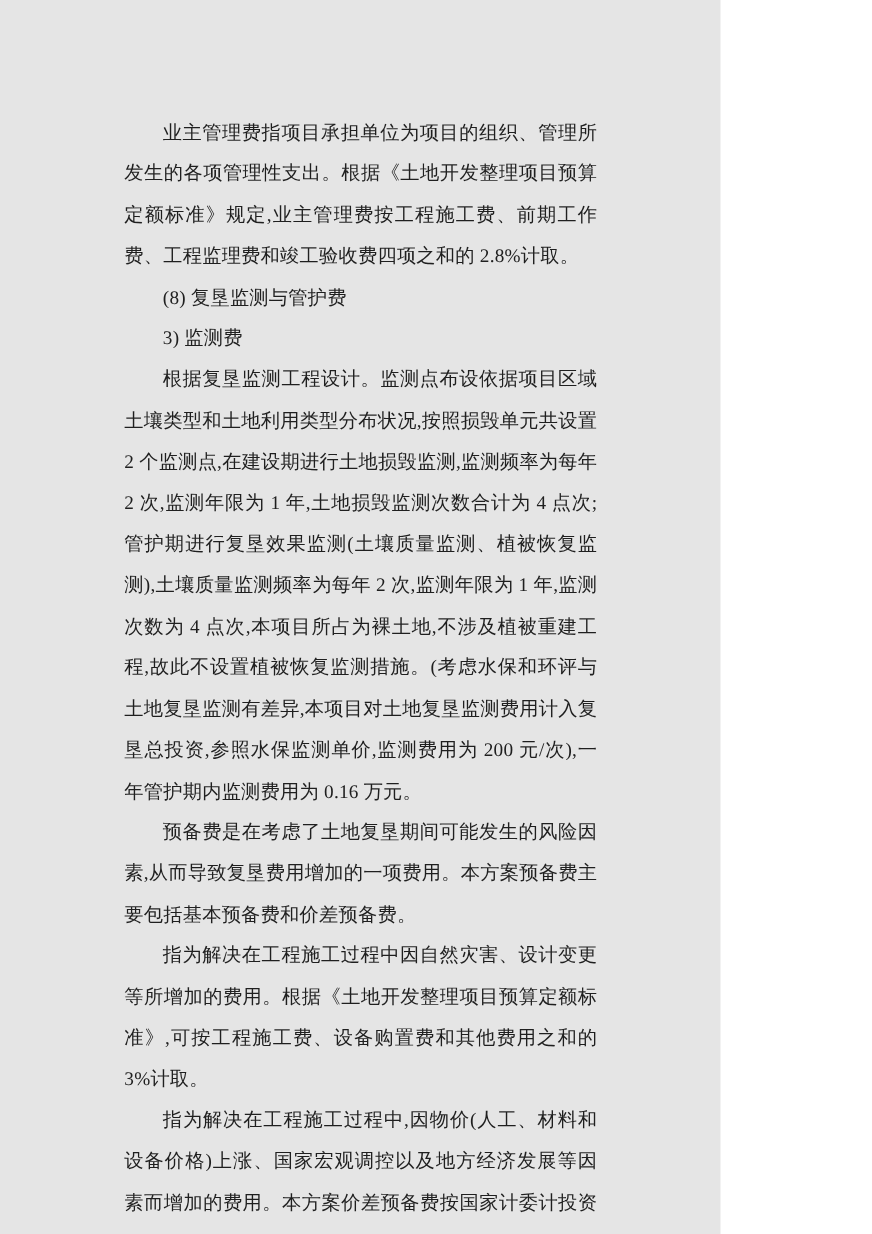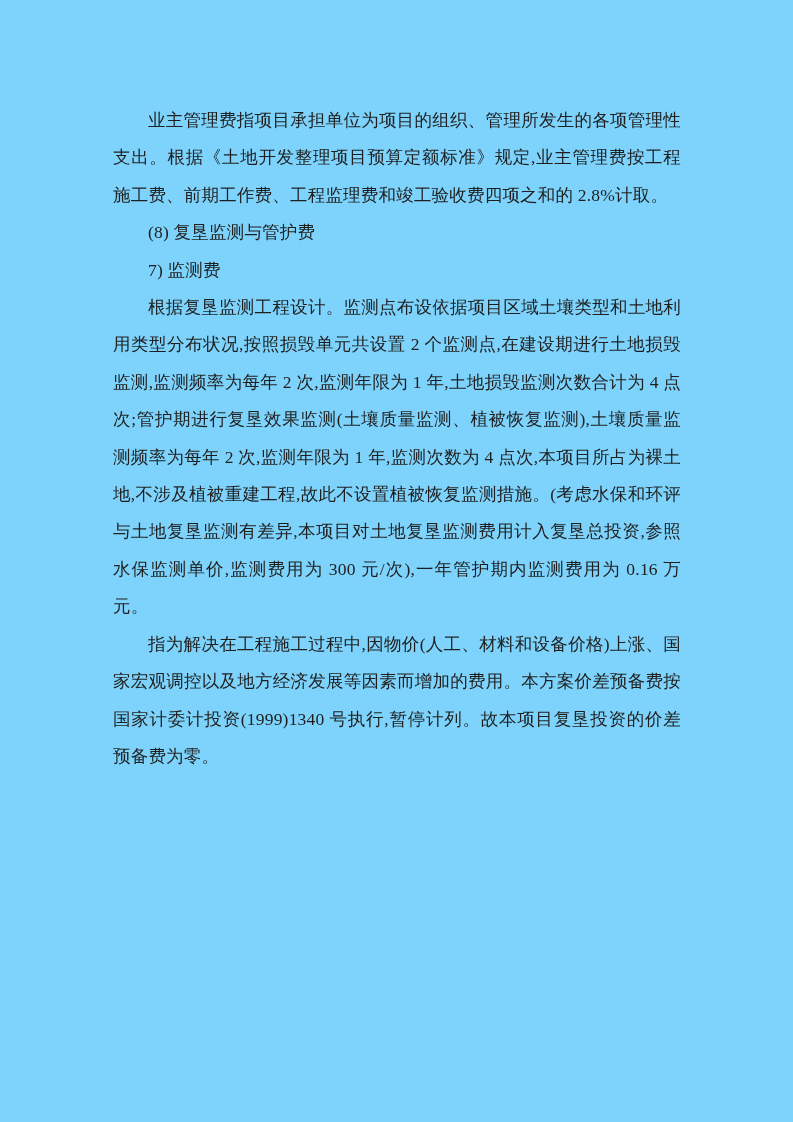--- a/index.html
+++ b/index.html
@@ -2,23 +2,23 @@
 <html lang="zh"><head>
 <meta charset="utf-8">
 <style>
   html, body {
     margin: 0;
     padding: 0;
     background: #ffffff;
   }
   .page {
     position: relative;
-    width: 793px;
+    width: 655px;
     height: 1122px;
-    background: #7dd3fc;
+    background: #e5e5e5;
     box-sizing: border-box;
     padding: 102px 112px 0 113px;
     overflow: hidden;
   }
   .doc-body p {
     margin: 0;
     font-family: "Liberation Serif", "DejaVu Serif", serif;
     font-size: 17.5px;
     line-height: 37.4px;
     color: #1f1f1f;
@@ -29,17 +29,19 @@
     letter-spacing: 0.2px;
   }
 </style>
 </head>
 <body>
 
 <div class="page">
   <div class="doc-body">
     <p>业主管理费指项目承担单位为项目的组织、管理所发生的各项管理性支出。根据《土地开发整理项目预算定额标准》规定,业主管理费按工程施工费、前期工作费、工程监理费和竣工验收费四项之和的 2.8%计取。</p>
     <p>(8) 复垦监测与管护费</p>
-    <p>7) 监测费</p>
-    <p>根据复垦监测工程设计。监测点布设依据项目区域土壤类型和土地利用类型分布状况,按照损毁单元共设置 2 个监测点,在建设期进行土地损毁监测,监测频率为每年 2 次,监测年限为 1 年,土地损毁监测次数合计为 4 点次;管护期进行复垦效果监测(土壤质量监测、植被恢复监测),土壤质量监测频率为每年 2 次,监测年限为 1 年,监测次数为 4 点次,本项目所占为裸土地,不涉及植被重建工程,故此不设置植被恢复监测措施。(考虑水保和环评与土地复垦监测有差异,本项目对土地复垦监测费用计入复垦总投资,参照水保监测单价,监测费用为 300 元/次),一年管护期内监测费用为 0.16 万元。</p>
+    <p>3) 监测费</p>
+    <p>根据复垦监测工程设计。监测点布设依据项目区域土壤类型和土地利用类型分布状况,按照损毁单元共设置 2 个监测点,在建设期进行土地损毁监测,监测频率为每年 2 次,监测年限为 1 年,土地损毁监测次数合计为 4 点次;管护期进行复垦效果监测(土壤质量监测、植被恢复监测),土壤质量监测频率为每年 2 次,监测年限为 1 年,监测次数为 4 点次,本项目所占为裸土地,不涉及植被重建工程,故此不设置植被恢复监测措施。(考虑水保和环评与土地复垦监测有差异,本项目对土地复垦监测费用计入复垦总投资,参照水保监测单价,监测费用为 200 元/次),一年管护期内监测费用为 0.16 万元。</p>
+    <p>预备费是在考虑了土地复垦期间可能发生的风险因素,从而导致复垦费用增加的一项费用。本方案预备费主要包括基本预备费和价差预备费。</p>
+    <p>指为解决在工程施工过程中因自然灾害、设计变更等所增加的费用。根据《土地开发整理项目预算定额标准》,可按工程施工费、设备购置费和其他费用之和的 3%计取。</p>
     <p>指为解决在工程施工过程中,因物价(人工、材料和设备价格)上涨、国家宏观调控以及地方经济发展等因素而增加的费用。本方案价差预备费按国家计委计投资(1999)1340 号执行,暂停计列。故本项目复垦投资的价差预备费为零。</p>
   </div>
 </div>
 
 </body></html>

